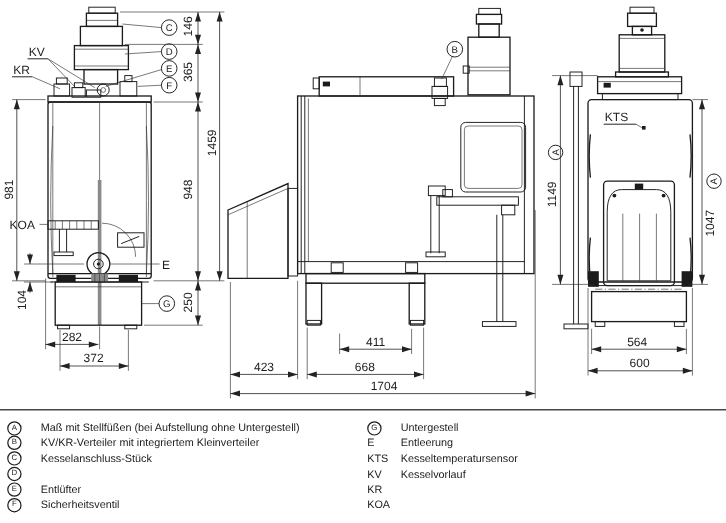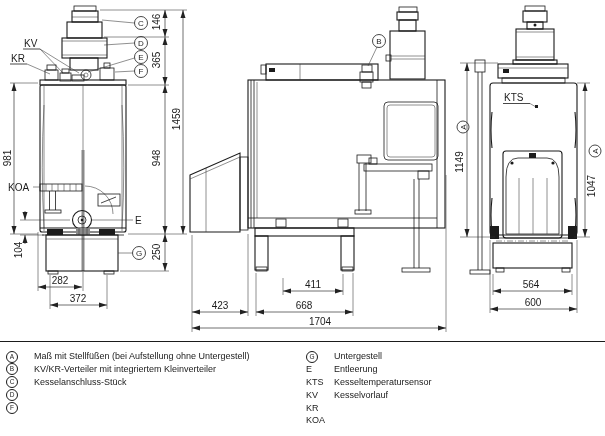--- a/index.html
+++ b/index.html
@@ -390,22 +390,29 @@
         </span>
         <span class="leg-label">Kesselanschluss-Stück</span>
       </div>
   <div class="leg-row">
         <span class="keycell">
           <span class="leg-key circ">D</span>
         </span>
       </div>
   <div class="leg-row">
         <span class="keycell">
+          <span class="leg-key circ">E</span>
+        </span>
+        <span class="leg-label">Entlüfter</span>
+      </div>
+  <div class="leg-row">
+        <span class="keycell">
           <span class="leg-key circ">F</span>
         </span>
+        <span class="leg-label">Sicherheitsventil</span>
       </div>
 </div>
 
 <div id="legend-right" class="legend-col">
   <div class="leg-row">
         <span class="keycell">
           <span class="leg-key circ">G</span>
         </span>
         <span class="leg-label">Untergestell</span>
       </div>

